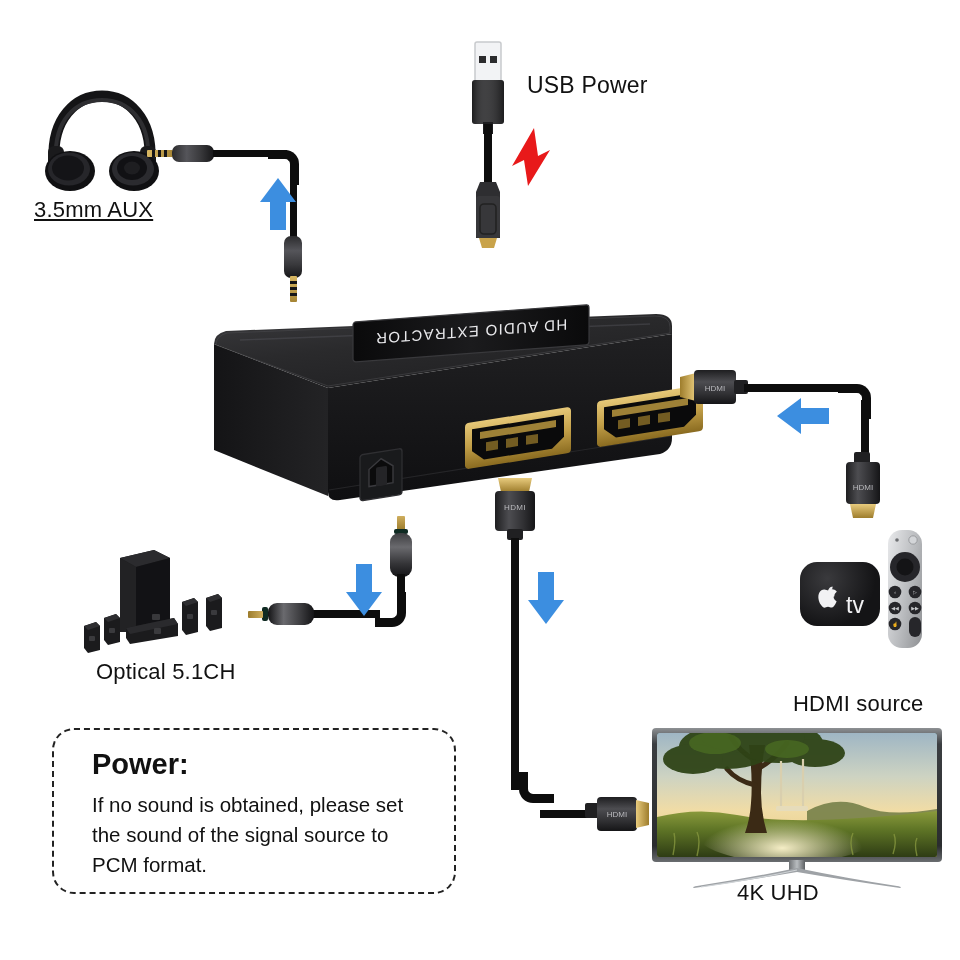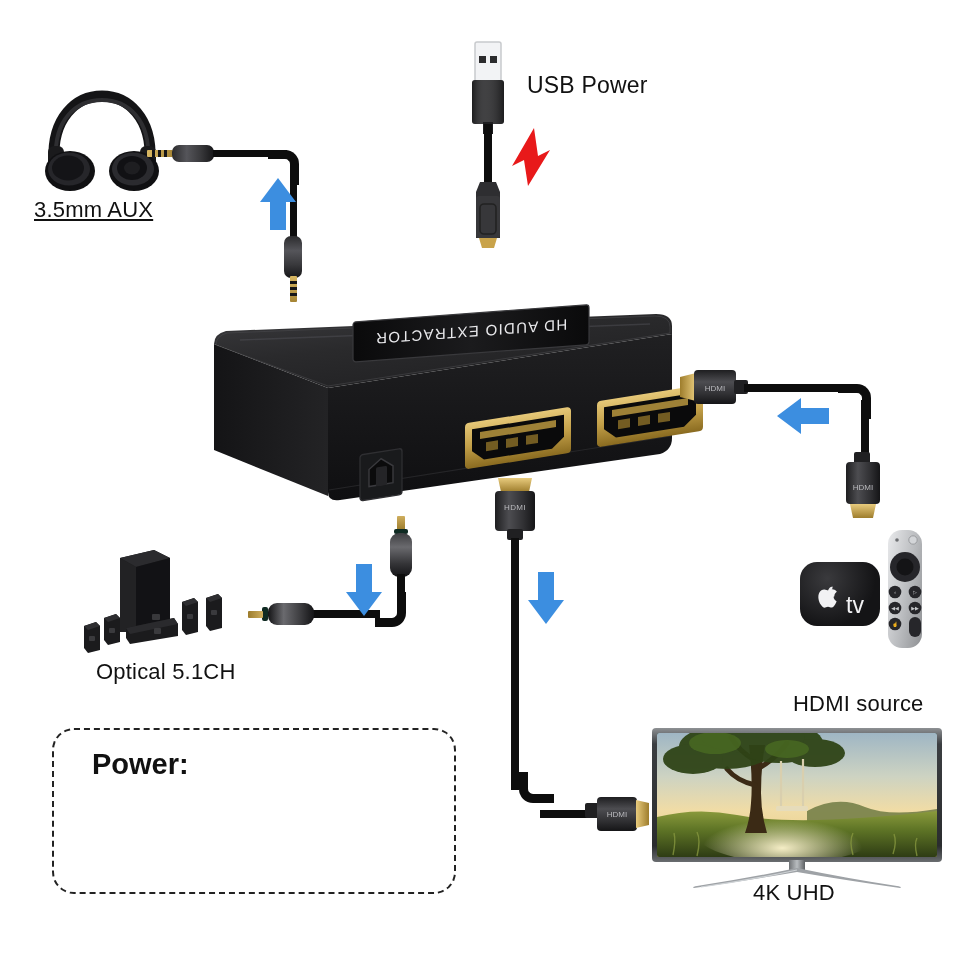--- a/index.html
+++ b/index.html
@@ -453,21 +453,24 @@
       </svg>
     </div>
     <div id="tv-stand-neck"></div>
     <div id="tv-stand-base">
       <svg width="210" height="20" viewBox="0 0 210 20">
         <path d="M105 0 q-48 10 -100 18 q-6 1 -3 2 q56 -8 103 -16 q47 8 103 16 q3 -1 -3 -2 q-52 -8 -100 -18 Z" fill="#9ea2a6"></path>
         <path d="M105 2 q-46 10 -96 17" stroke="#cfd3d6" stroke-width="1.2" fill="none"></path>
       </svg>
     </div>
   </div>
-  <div class="lbl" style="left:737px;top:880px;font-size:22px;margin-left:16px;">4K UHD</div>
+  <div class="lbl" style="left:737px;top:880px;font-size:22px;">4K UHD</div>
 
   <div id="note-box">
     <div id="note-title">Power:</div>
     <div id="note-body">
+      <div>If no sound is obtained, please set</div>
+      <div>the sound of the signal source to</div>
+      <div>PCM format.</div>
     </div>
   </div>
 
 </div>
 
 </body></html>

